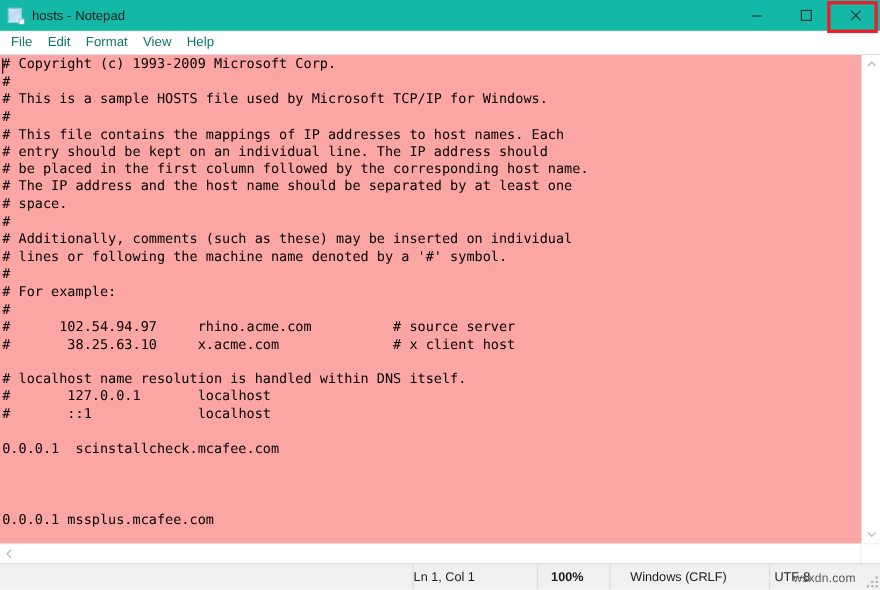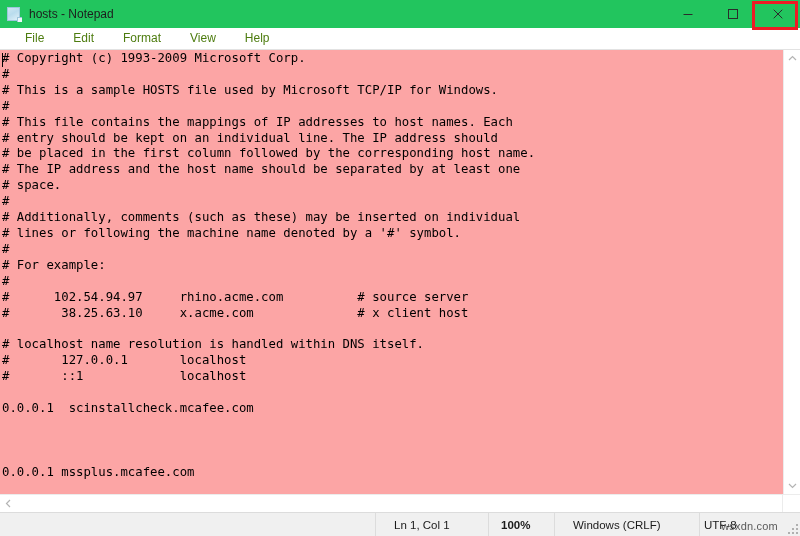--- a/index.html
+++ b/index.html
@@ -23,21 +23,21 @@
     box-sizing: border-box;
     display: flex;
     flex-direction: column;
   }
 
   
   .titlebar {
     position: relative;
     height: 28px;
     flex: 0 0 28px;
-    background: #22c55e;
+    background: #14b8a6;
     display: flex;
     align-items: flex-start;
     user-select: none;
   }
   .title-left {
     display: flex;
     align-items: center;
     padding-left: 6px;
     gap: 7px;
     height: 100%;
@@ -110,27 +110,26 @@
     height: 21px;
     flex: 0 0 21px;
     background: #ffffff;
     display: flex;
     align-items: center;
     padding-left: 3px;
     user-select: none;
   }
   .menu-item {
     font-size: 12px;
-    color: #4d7c0f;
+    color: #0f766e;
     padding: 0 7px;
     line-height: 21px;
     height: 21px;
     white-space: nowrap;
     cursor: default;
-    margin-left: 15px;
   }
 
   
   .content-row {
     flex: 1 1 auto;
     display: flex;
     min-height: 0;
     border-top: 1px solid #e2e2e2;
   }
   .editor-wrap {
@@ -229,21 +228,21 @@
   }
   .status-spacer { flex: 1 1 auto; }
   .status-cell {
     display: flex;
     align-items: center;
     border-left: 1px solid #dcdcdc;
     box-sizing: border-box;
     height: 100%;
     white-space: nowrap;
   }
-  .cell-ln   { width: 113px; padding-left: 18px; }
+  .cell-ln   { width: 113px; }
   .cell-zoom { width: 66px;  padding-left: 12px; font-weight: bold; }
   .cell-eol  { width: 126px; padding-left: 18px; }
   .cell-enc  { width: 81px;  padding-left: 4px; margin-left: 19px; }
   .cell-grip { width: 20px; border-left: none; position: relative; }
   .grip {
     position: absolute;
     right: 2px; bottom: 2px;
     width: 10px; height: 10px;
   }
   .grip i {

